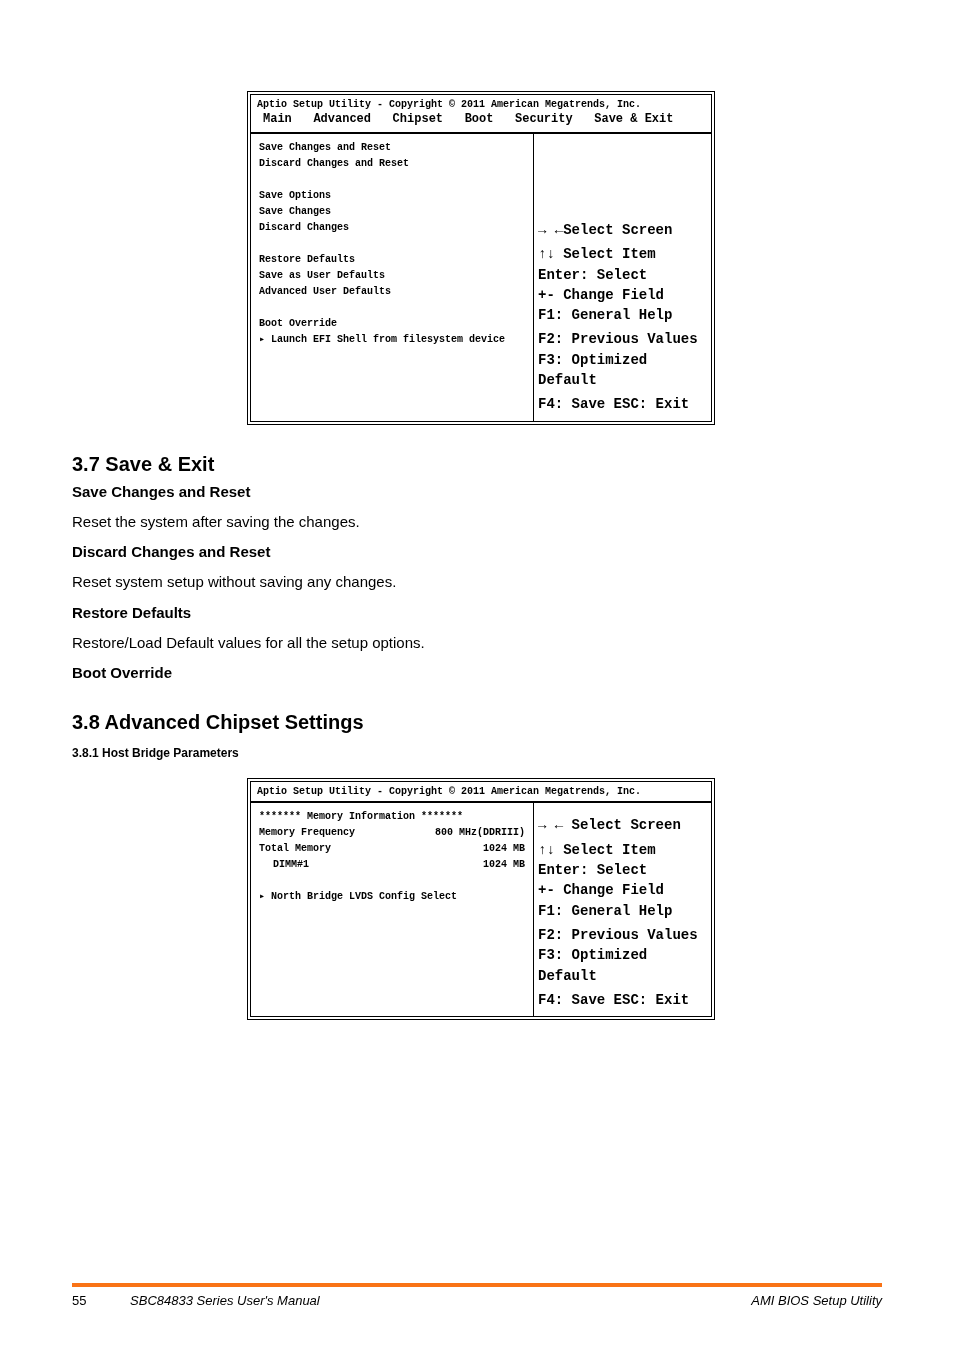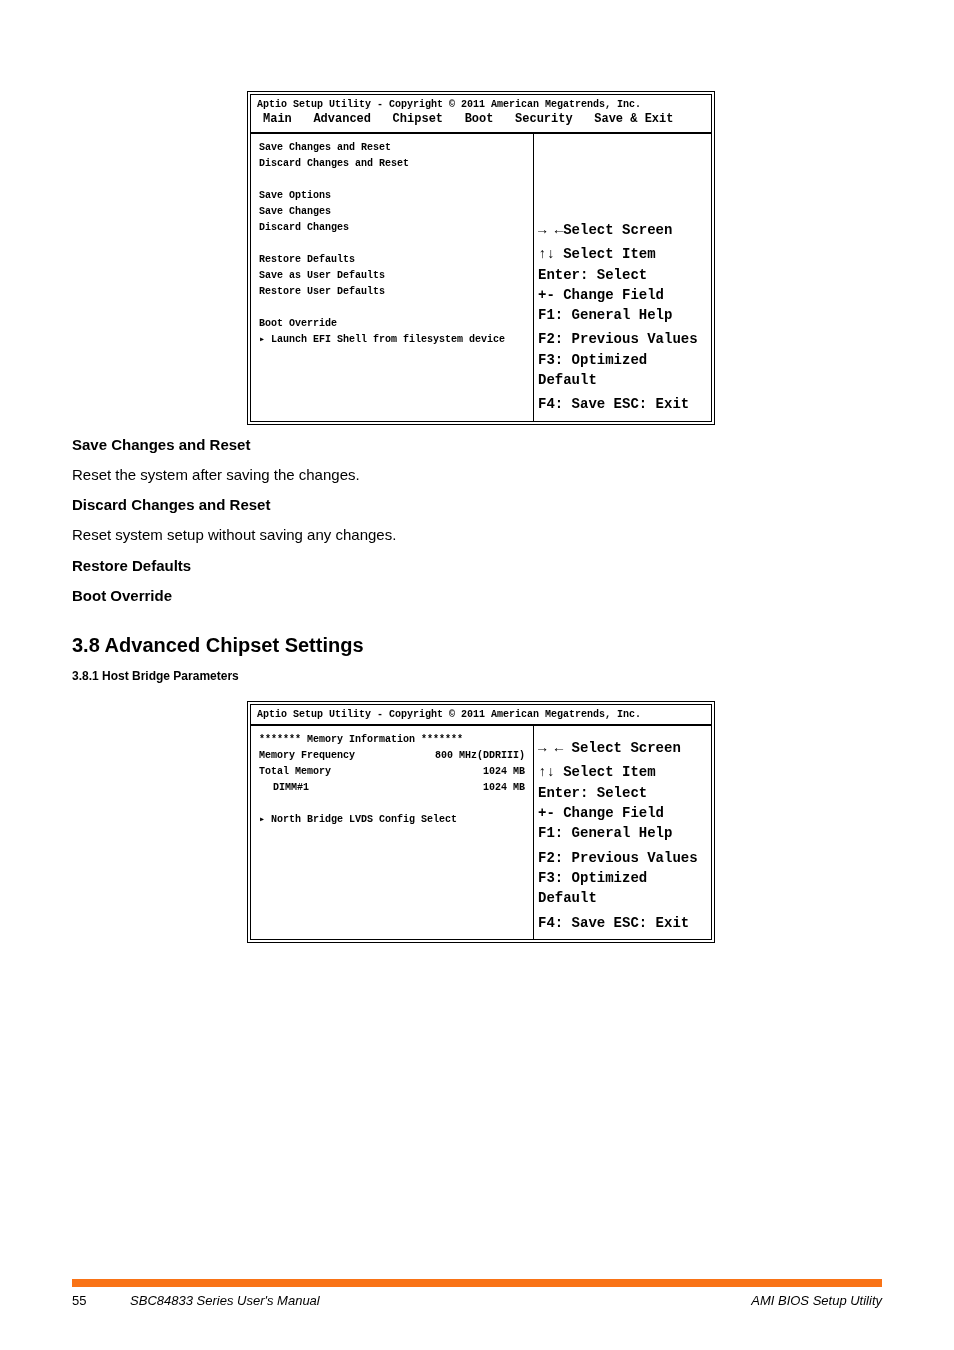--- a/index.html
+++ b/index.html
@@ -75,21 +75,21 @@
     margin: 12px 0 4px 0;
   }
   .bios-box.second {
     margin-top: 18px;
   }
   .footer {
     position: absolute;
     bottom: 42px;
     left: 72px;
     right: 72px;
-    border-top: 8px solid #f97316;
+    border-top: 4px solid #f97316;
     padding-top: 6px;
     display: flex;
     justify-content: space-between;
     font-size: 13px;
     font-style: italic;
     margin-top: 24px;
   }
   .footer .right { font-style: italic; text-align: right; }
 </style>
 </head>
@@ -121,21 +121,21 @@
             <span>Discard Changes</span>
           </div>
         <div class="row">&nbsp;</div>
         <div class="row">
             <span>Restore Defaults</span>
           </div>
         <div class="row">
             <span>Save as User Defaults</span>
           </div>
         <div class="row">
-            <span>Restore User Defaults</span>
+            <span>Advanced User Defaults</span>
           </div>
         <div class="row">&nbsp;</div>
         <div class="row">
             <span>Boot Override</span>
           </div>
         <div class="row">
           <span>
             <span>▸</span>
             <span>Launch EFI Shell from filesystem device</span>
           </span>
@@ -151,25 +151,27 @@
         <div>F1: General Help</div>
         <div class="gap"></div>
         <div>F2: Previous Values</div>
         <div>F3: Optimized Default</div>
         <div class="gap"></div>
         <div>F4: Save  ESC: Exit</div>
       </div>
     </div>
   </div>
 
+  <h2 class="sec-title">3.7 Save &amp; Exit</h2>
   <p class="body-text b">Save Changes and Reset</p>
   <p class="body-text">Reset the system after saving the changes.</p>
   <p class="body-text b">Discard Changes and Reset</p>
   <p class="body-text">Reset system setup without saving any changes.</p>
   <p class="body-text b">Restore Defaults</p>
+  <p class="body-text">Restore/Load Default values for all the setup options.</p>
   <p class="body-text b">Boot Override</p>
 
   <h2 class="sec-title">3.8 Advanced Chipset Settings</h2>
   <p class="subhead">3.8.1 Host Bridge Parameters</p>
 
   <div class="bios-box second">
     <div class="bios-header">
       <div>Aptio Setup Utility - Copyright © 2011 American Megatrends, Inc.</div>
     </div>
     <div class="bios-body">

